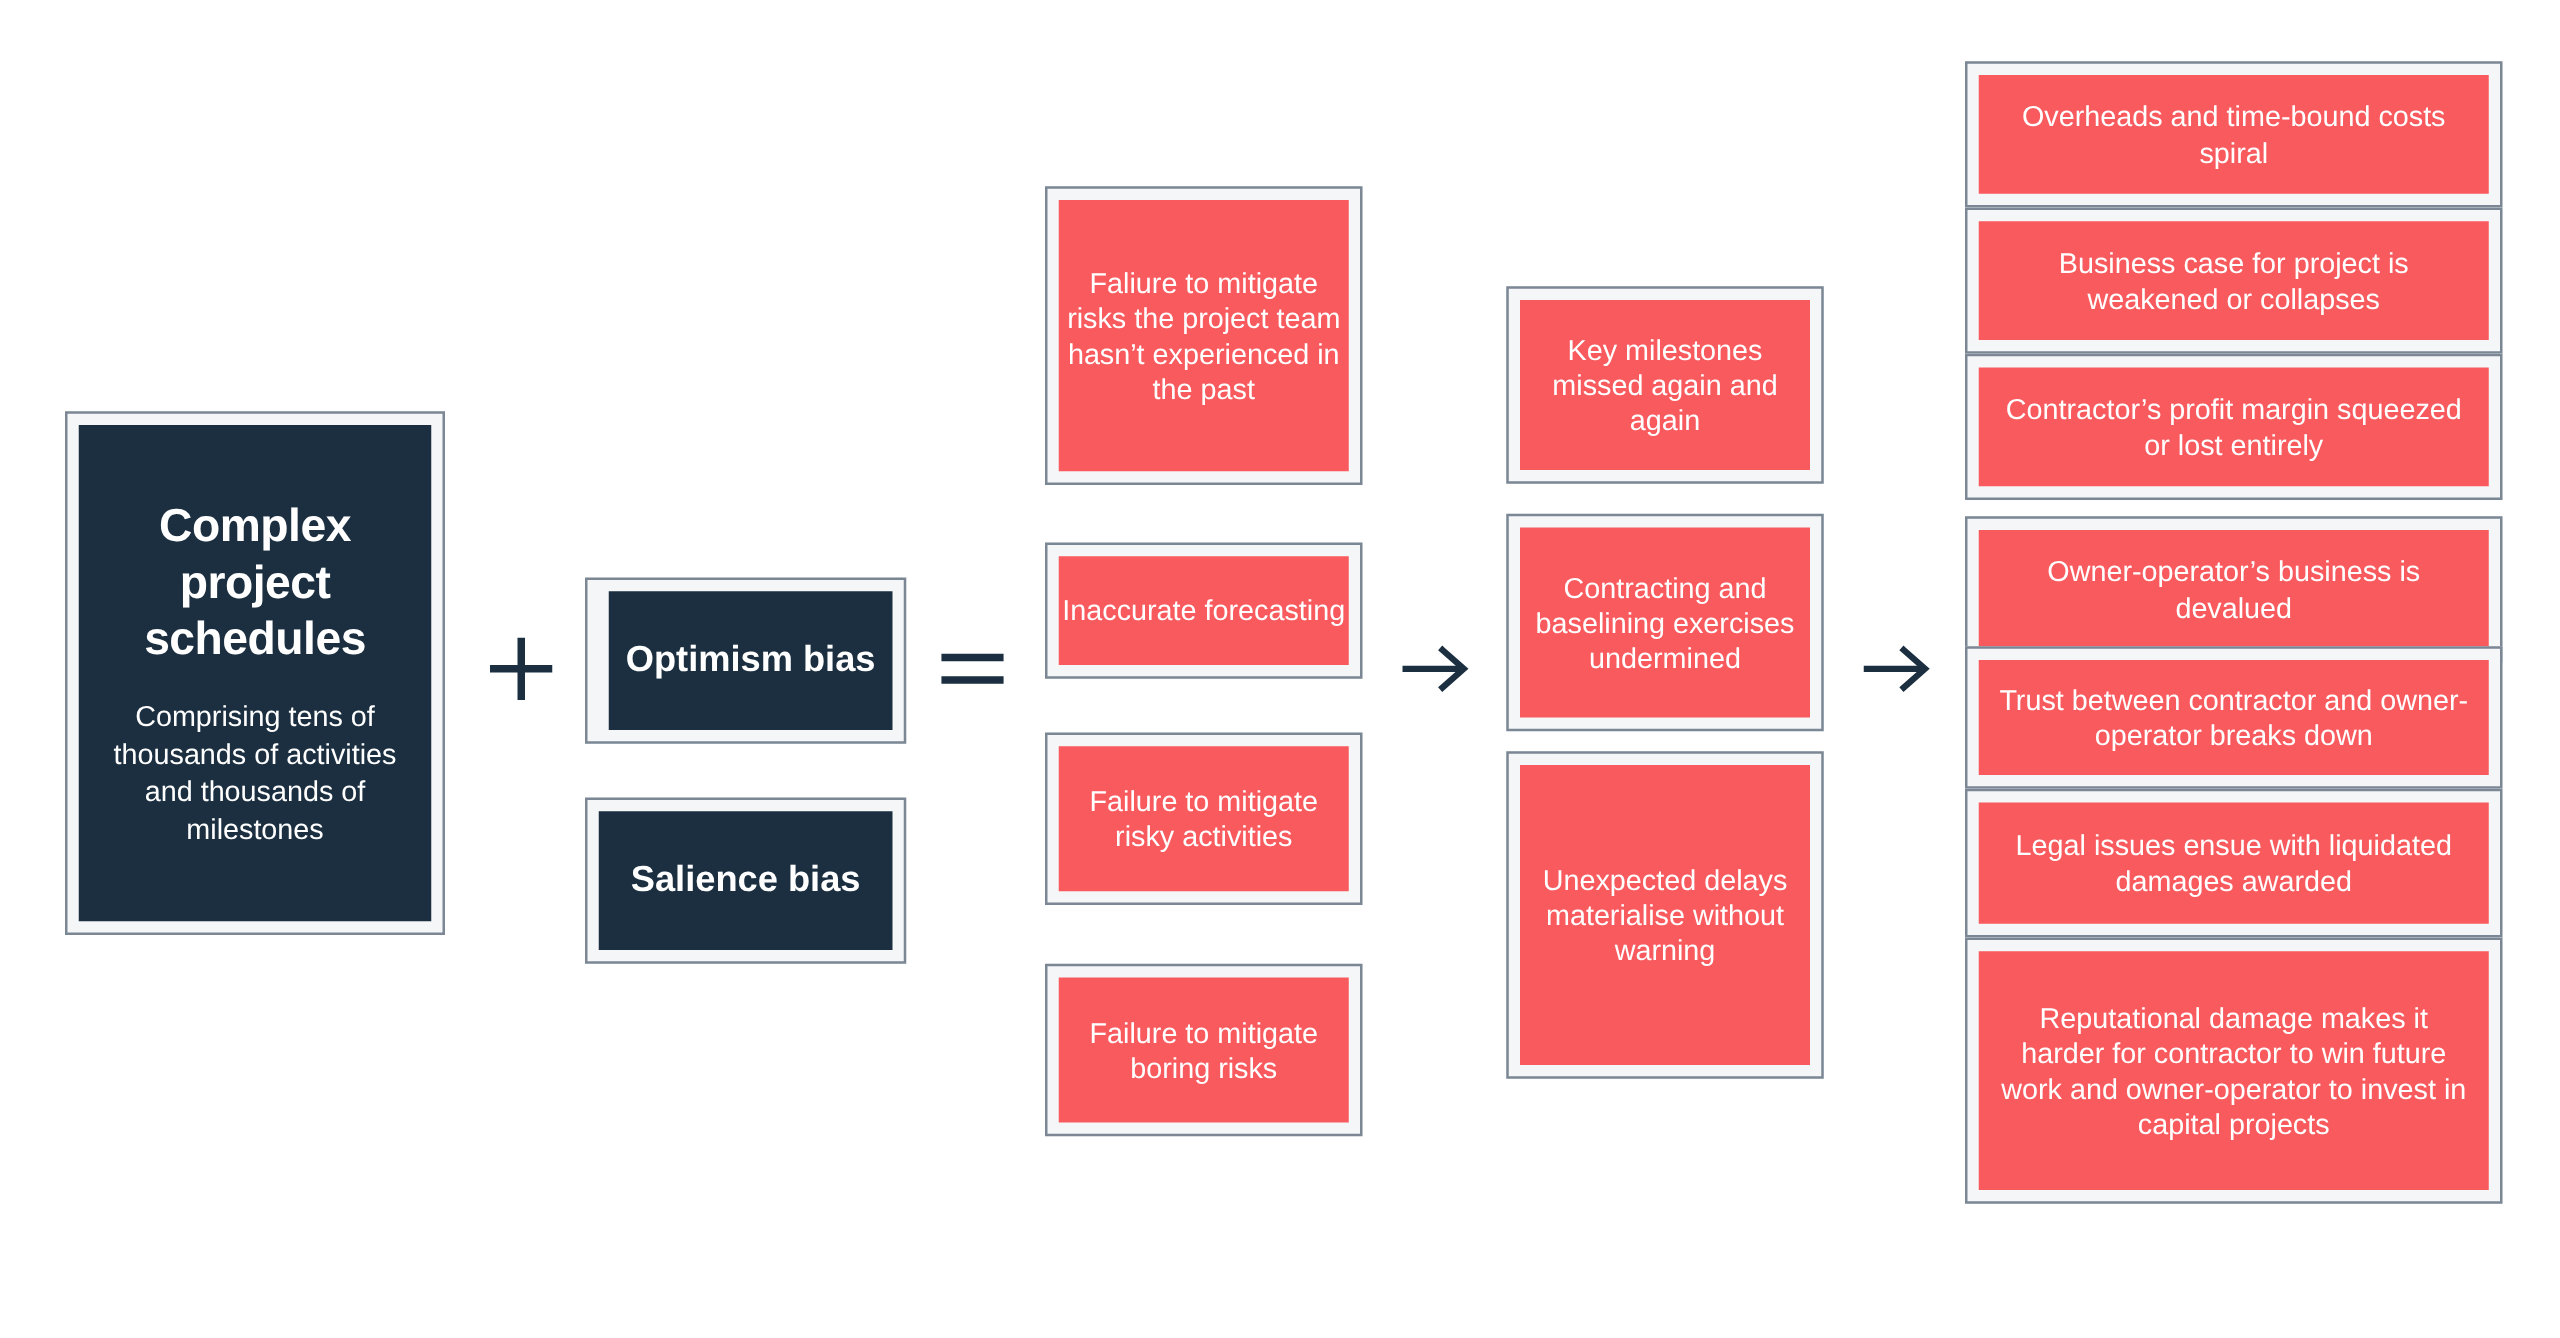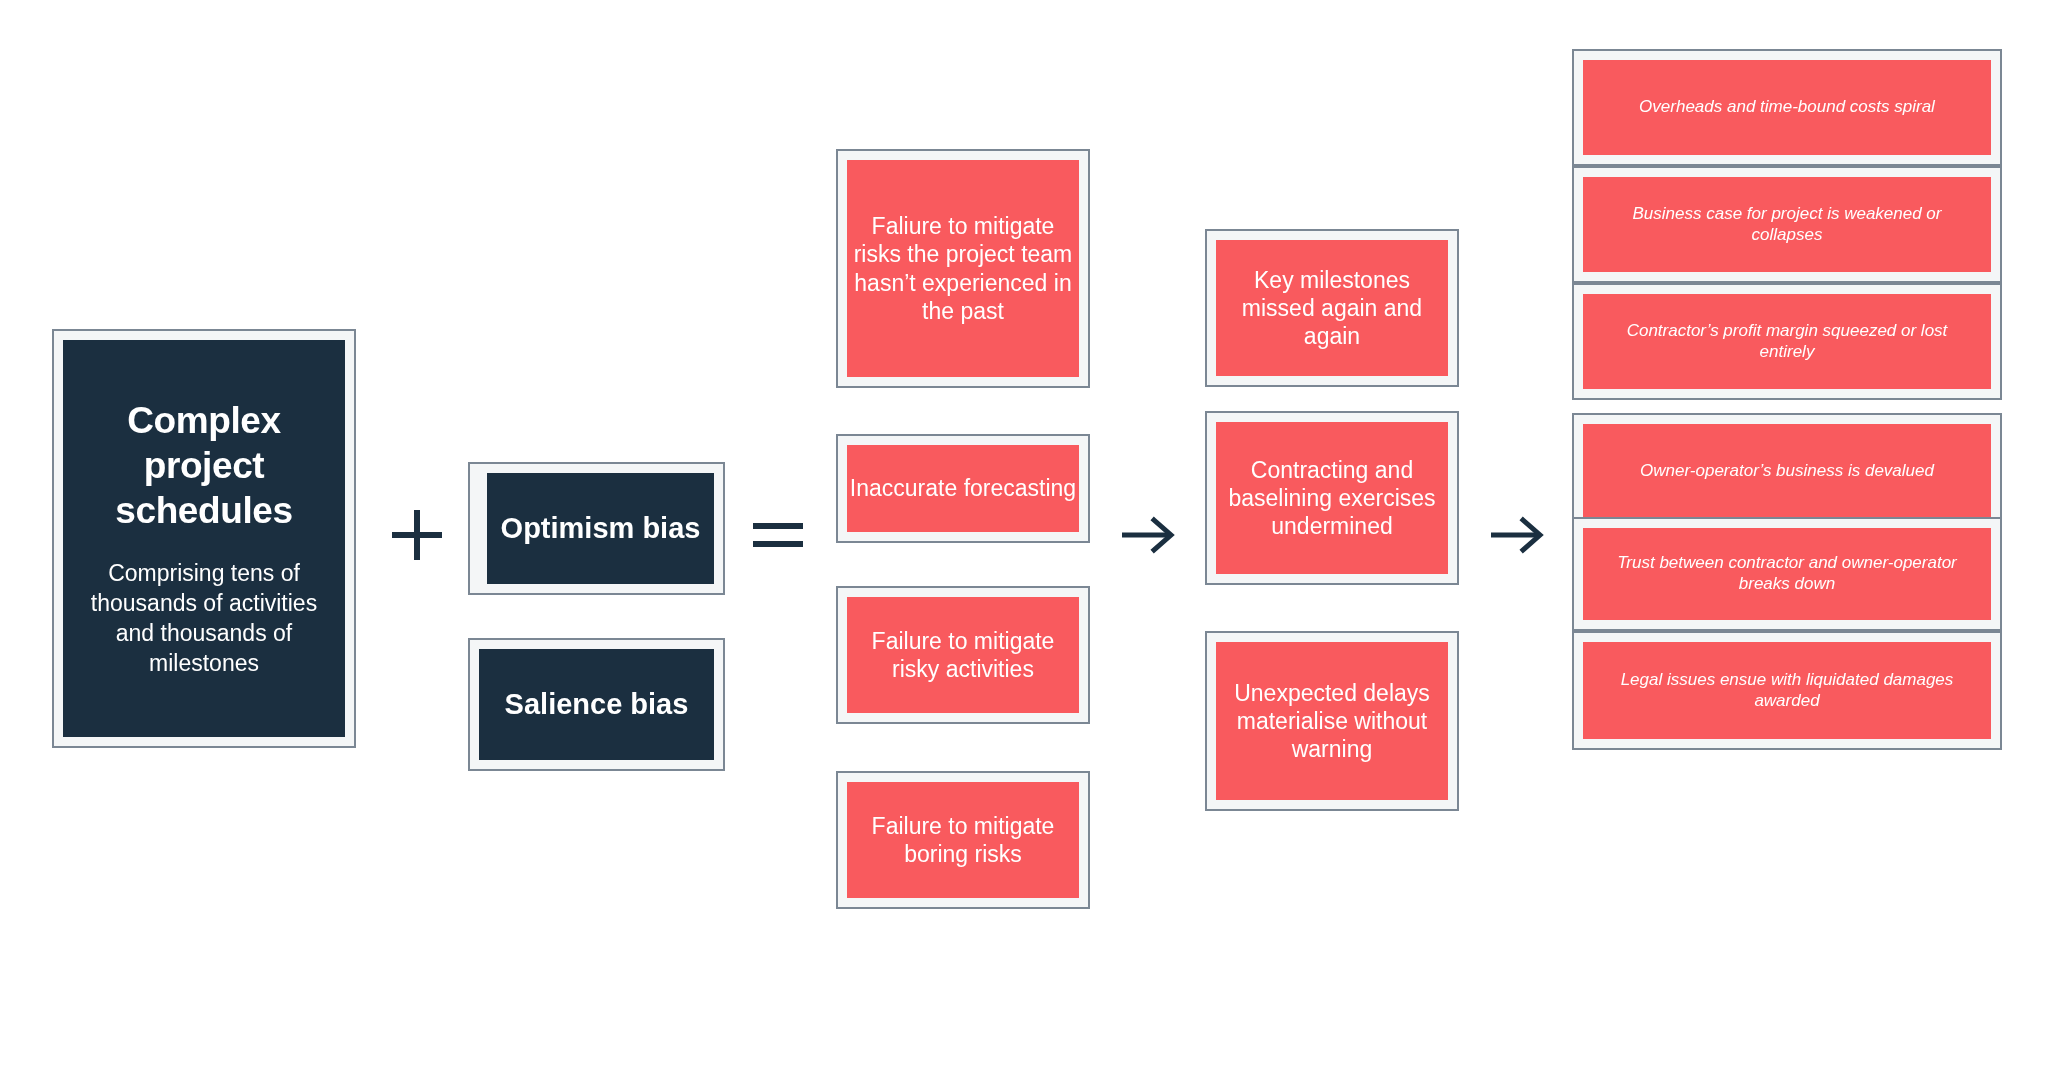--- a/index.html
+++ b/index.html
@@ -72,21 +72,21 @@
   #box-cons-0 { top: 149px; height: 239px; }
   #box-cons-1 { top: 434px; height: 109px; }
   #box-cons-2 { top: 586px; height: 138px; }
   #box-cons-3 { top: 771px; height: 138px; }
 
   
   .imp { left: 1205px; width: 254px; }
   .imp > .fill { font-size: 23px; }
   #box-imp-0 { top: 229px; height: 158px; }
   #box-imp-1 { top: 411px; height: 174px; }
-  #box-imp-2 { top: 631px; height: 180px; }
+  #box-imp-2 { top: 601px; height: 262px; }
 
   
   #outcomes {
     position: absolute;
     left: 1572px;
     top: 49px;
     width: 430px;
     height: 964px;
   }
   .out {
@@ -94,21 +94,21 @@
     left: 0;
     width: 430px;
   }
   #box-out-0 { top: 0px;   height: 117px; }
   #box-out-1 { top: 117px; height: 117px; }
   #box-out-2 { top: 234px; height: 117px; }
   #box-out-3 { top: 364px; height: 117px; }
   #box-out-4 { top: 468px; height: 114px; }
   #box-out-5 { top: 582px; height: 119px; }
   #box-out-6 { top: 701px; height: 213px; }
-  .out > .fill { font-size: 17px; padding: 0 14px; font-style: italic; }
+  .out > .fill { font-size: 23px; padding: 0 14px; }
 
   
   .op {
     position: absolute;
     color: #1b2f40;
     display: flex;
     align-items: center;
     justify-content: center;
   }
   #op-plus   { left: 385px;  top: 495px; width: 64px; height: 80px; }
@@ -199,15 +199,18 @@
     </div>
     <div class="box red out" id="box-out-3">
       <div class="fill">Owner-operator’s business is devalued</div>
     </div>
     <div class="box red out" id="box-out-4">
       <div class="fill">Trust between contractor and owner-operator breaks down</div>
     </div>
     <div class="box red out" id="box-out-5">
       <div class="fill">Legal issues ensue with liquidated damages awarded</div>
     </div>
+    <div class="box red out" id="box-out-6">
+      <div class="fill">Reputational damage makes it harder for contractor to win future work and owner-operator to invest in capital projects</div>
+    </div>
   </div>
 
 </div>
 
 </body></html>

